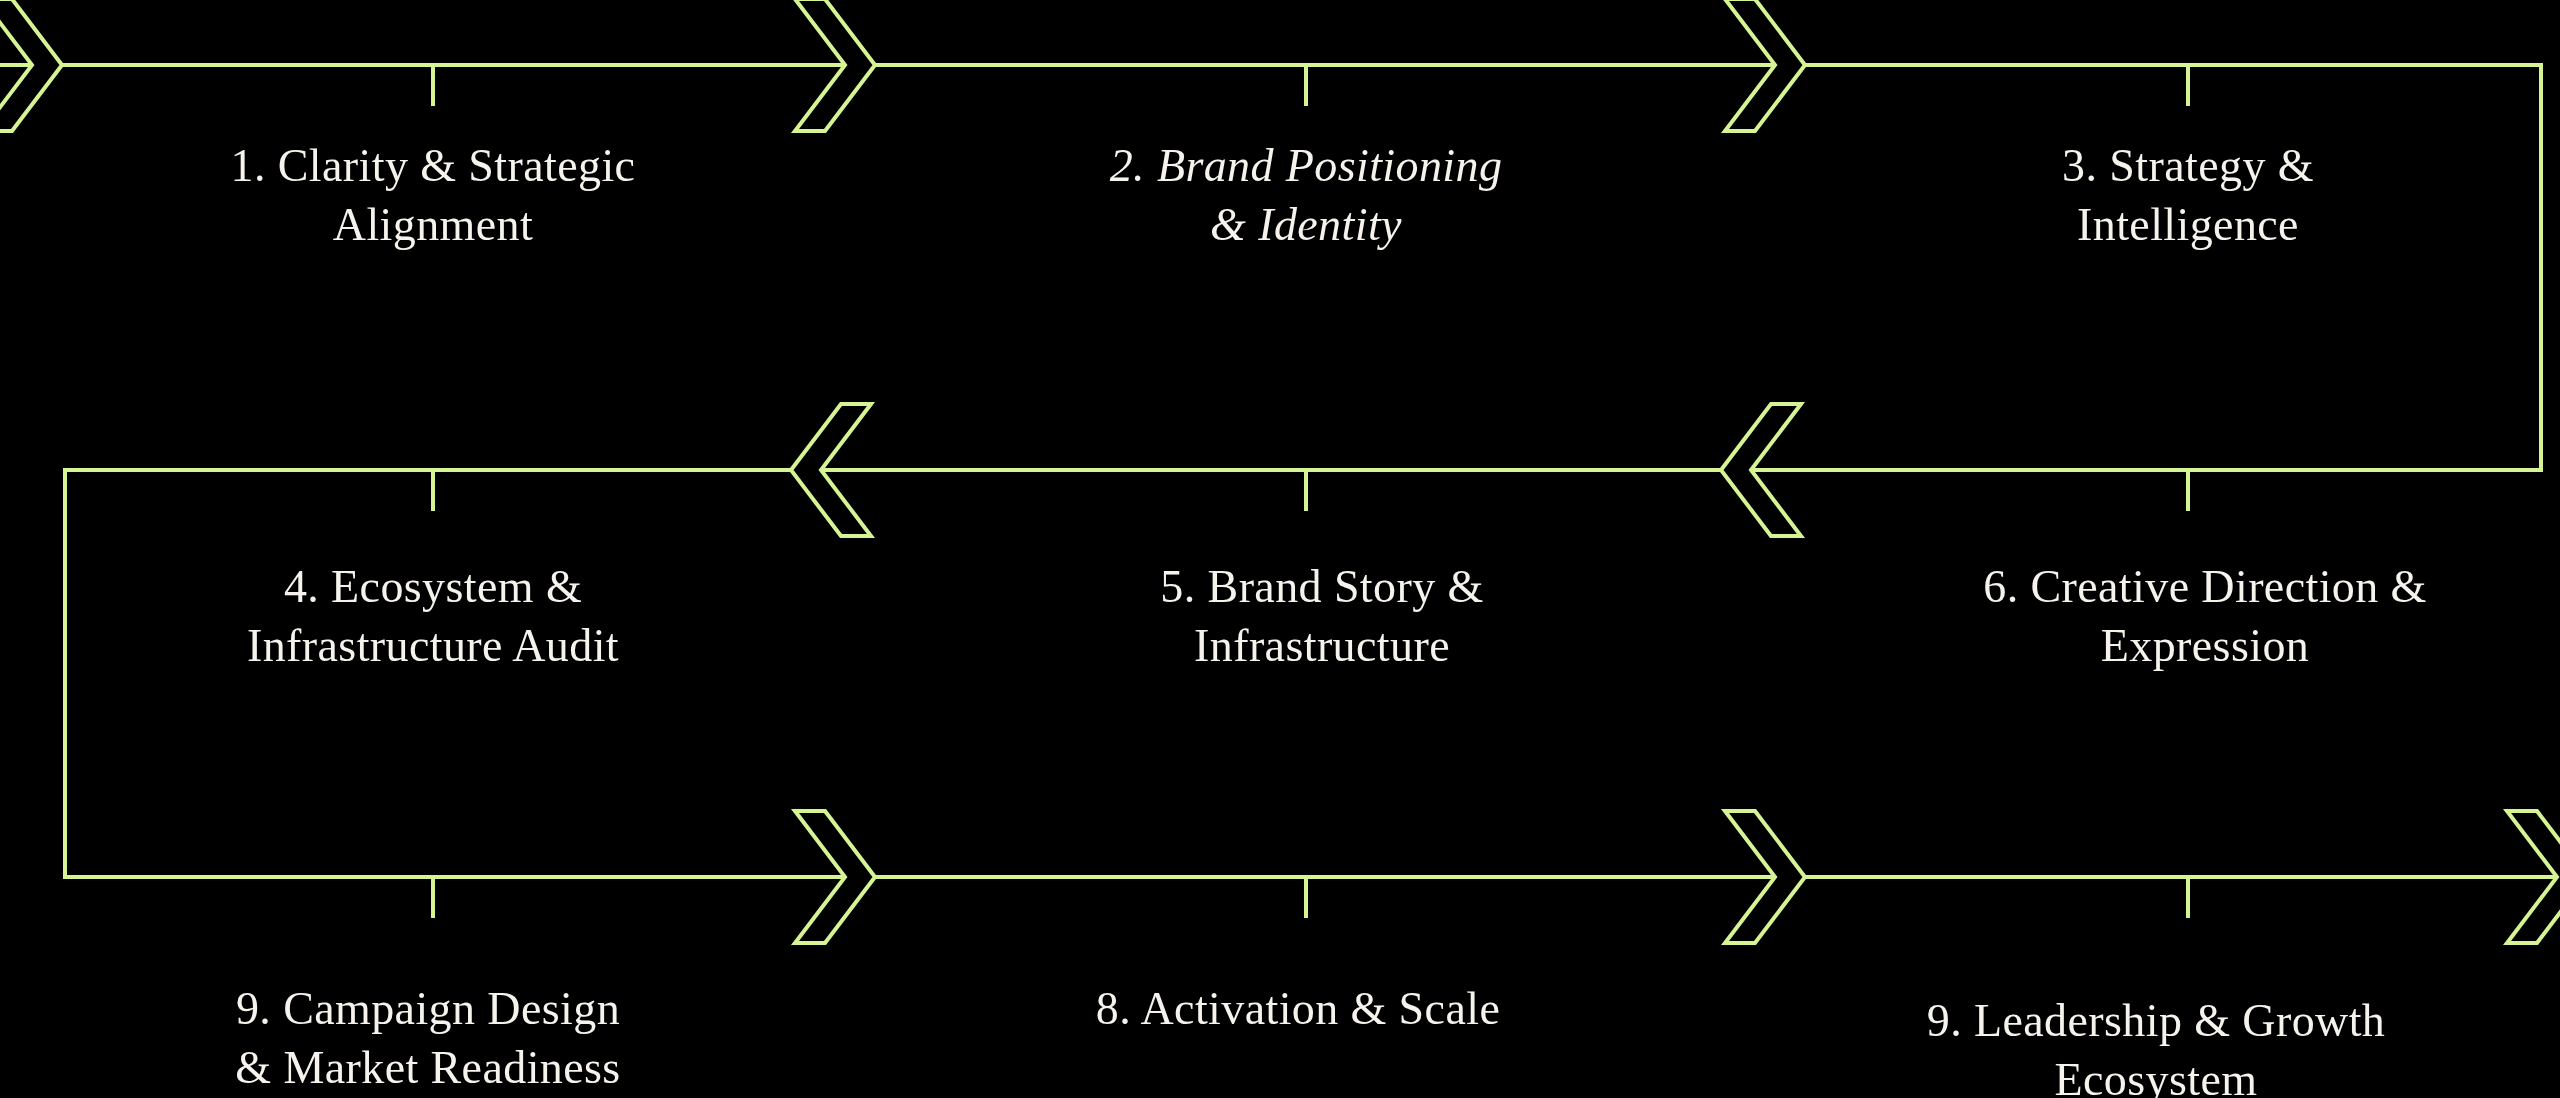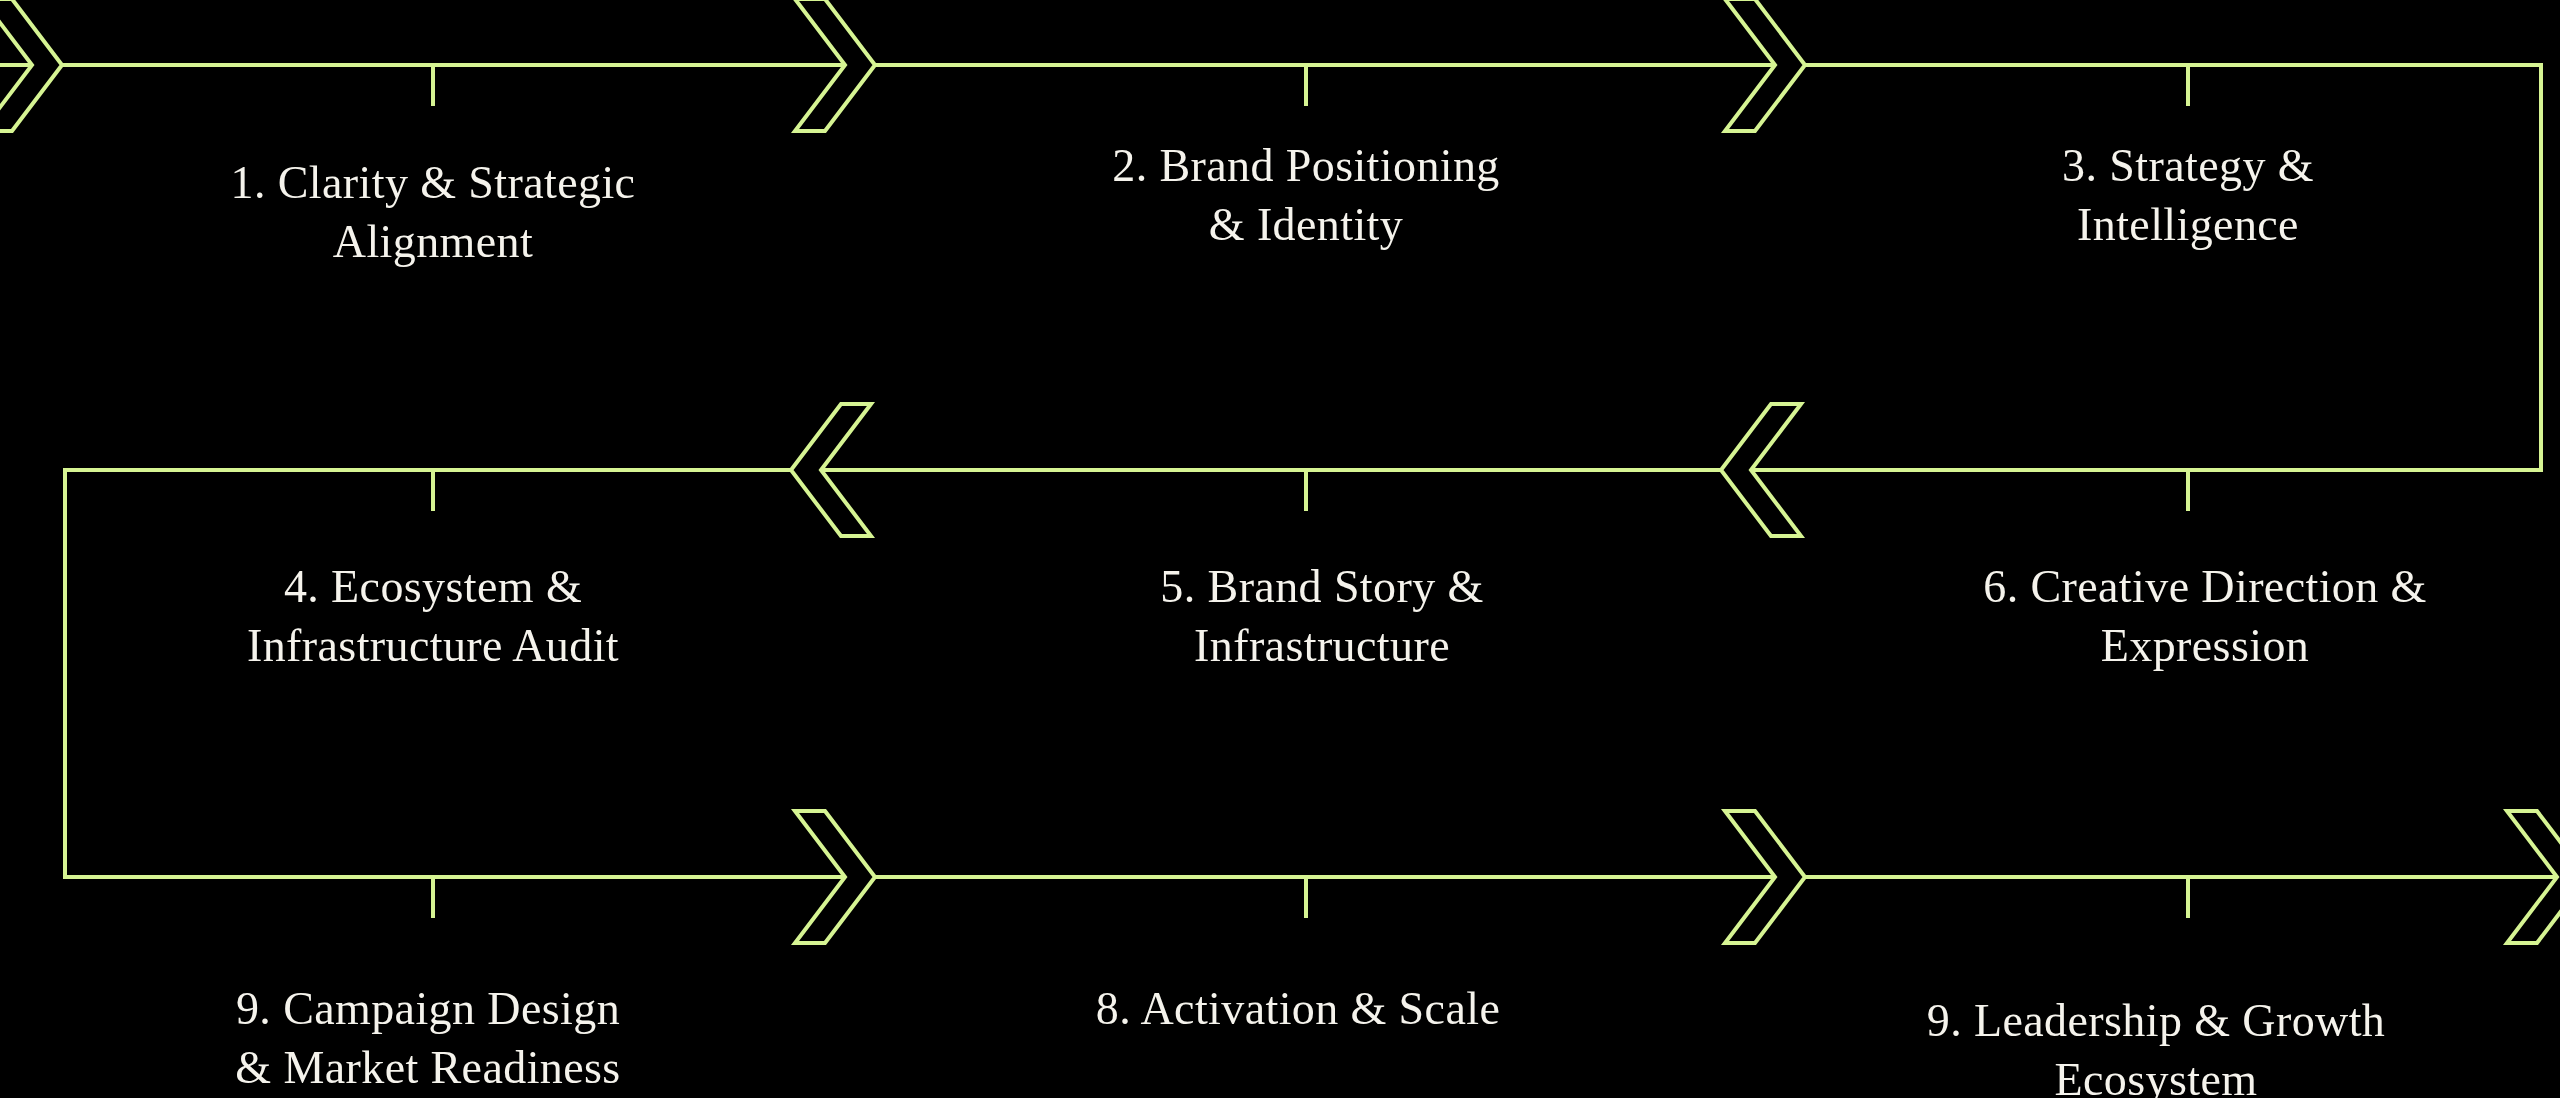--- a/index.html
+++ b/index.html
@@ -64,25 +64,25 @@
       <path class="chev" d="M 1801 404 L 1751 470 L 1801 536 L 1771 536 L 1721 470 L 1771 404 Z"></path>
     </g>
 
     <g>
       <path class="chev" d="M 795 811 L 845 877 L 795 943 L 825 943 L 875 877 L 825 811 Z"></path>
       <path class="chev" d="M 1725 811 L 1775 877 L 1725 943 L 1755 943 L 1805 877 L 1755 811 Z"></path>
       <path class="chev" d="M 2507 811 L 2557 877 L 2507 943 L 2537 943 L 2587 877 L 2537 811 Z"></path>
     </g>
   </svg>
 
-  <div class="step-label" style="left:433px;top:154px;">
+  <div class="step-label" style="left:433px;top:137px;">
     <span>1. Clarity &amp; Strategic</span>
     <span>Alignment</span>
   </div>
-  <div class="step-label" style="left:1306px;top:137px;">
+  <div class="step-label" style="left:1306px;top:137px;font-style:italic;">
     <span>2. Brand Positioning</span>
     <span>&amp; Identity</span>
   </div>
   <div class="step-label" style="left:2188px;top:137px;">
     <span>3. Strategy &amp;</span>
     <span>Intelligence</span>
   </div>
 
   <div class="step-label" style="left:433px;top:558px;">
     <span>4. Ecosystem &amp;</span>

